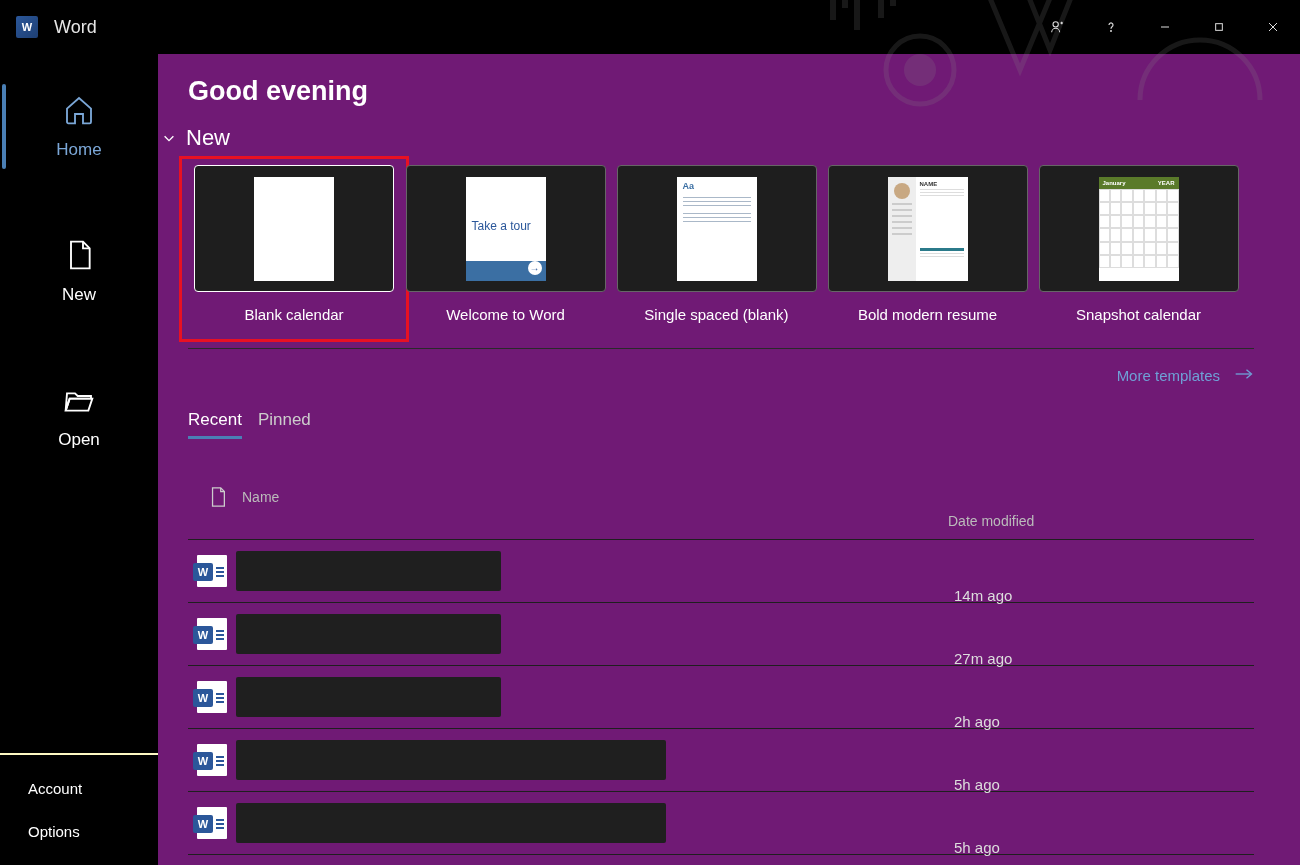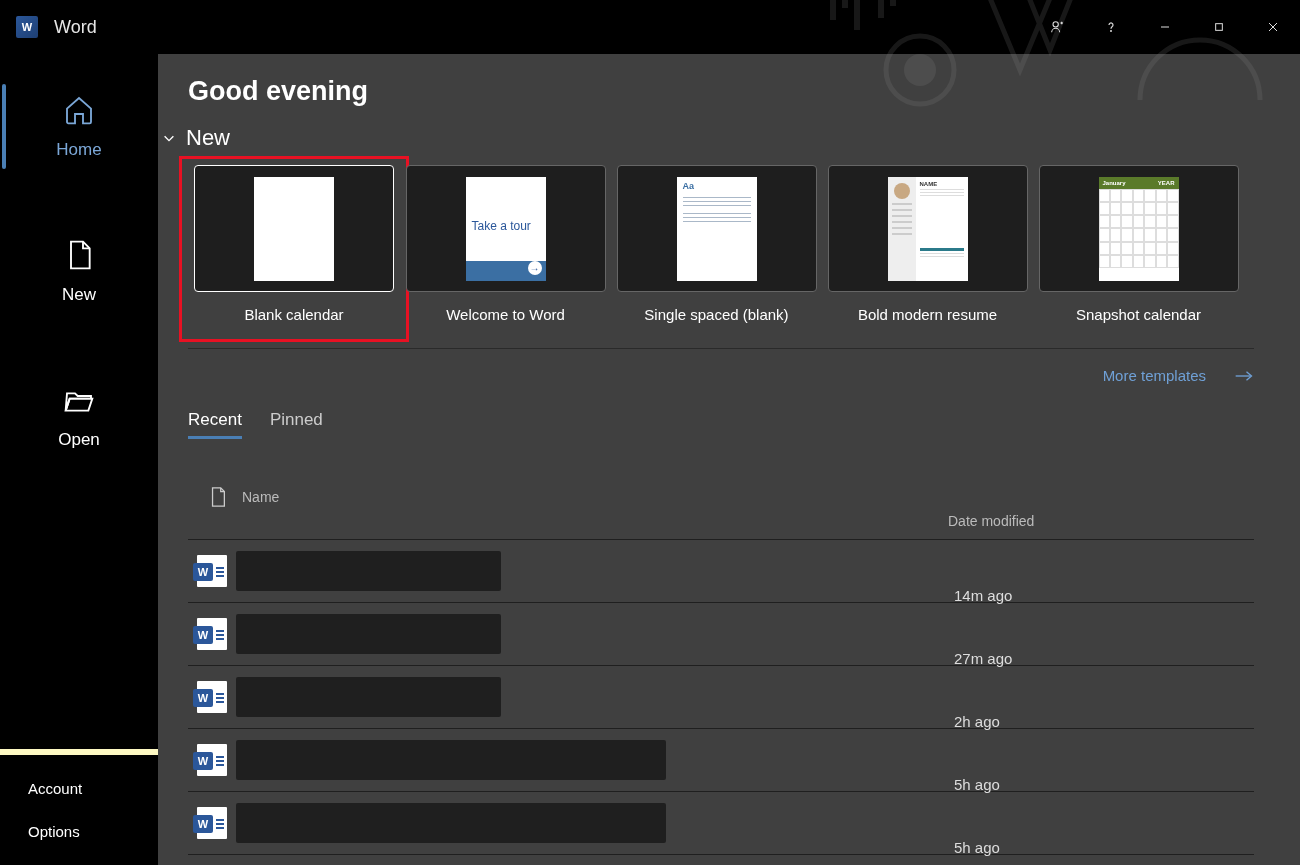--- a/index.html
+++ b/index.html
@@ -48,24 +48,24 @@
   display: flex; flex-direction: column; align-items: center; justify-content: center;
   height: 145px; cursor: pointer; gap: 14px; position: relative;
 }
 .nav-item.active { color: #7ba7d7; }
 .nav-item.active::before {
   content: ""; position: absolute; left: 2px; top: 30px; bottom: 30px; width: 4px;
   background: #4a7fb5; border-radius: 2px;
 }
 .nav-item svg { width: 32px; height: 32px; }
 .nav-item .label { font-size: 17px; }
-.sidebar-footer { border-top: 6px solid #fef9c3; padding: 12px 0;}
+.sidebar-footer { border-top: 2px solid #fef9c3; padding: 12px 0;}
 .footer-item { padding: 13px 28px; font-size: 15px; cursor: pointer; }
 .main {
-  flex: 1; background: #404040; padding: 22px 46px 0 30px; overflow: hidden;
+  flex: 1; background: #701a75; padding: 22px 46px 0 30px; overflow: hidden;
 }
 .greeting { font-size: 27px; font-weight: 600; margin-bottom: 18px; }
 .section-head { display: flex; align-items: center; gap: 10px; margin-bottom: 14px; margin-left:-26px;}
 .section-head .chev { width: 14px; height: 14px; }
 .section-head .title { font-size: 22px; font-weight: 400; }
 .templates { display: flex; gap: 0; justify-content: space-between; padding-right: 10px; border-bottom:1px solid #2a2a2a; padding-bottom:18px;}
 .tpl {
   width: 212px; display: flex; flex-direction: column; align-items: center;
   cursor: pointer;
 }
@@ -73,22 +73,22 @@
 .tpl-preview {
   width: 200px; height: 127px; background: #1e1e1e; border: 1px solid #666;
   border-radius: 4px; display: flex; align-items: center; justify-content: center;
   position: relative; overflow: hidden;
 }
 .tpl-highlight .tpl-preview { border-color:#fff; }
 .tpl .blank-page { width: 80px; height: 104px; background: #fff; }
 .tpl-label { margin-top: 14px; font-size: 15px; text-align: center; }
 .tpl-highlight .tpl-label { margin-bottom: 10px; }
 .more-row { display: flex; justify-content: flex-end; padding: 18px 0 26px; }
-.more-link { color: #6fa0d6; font-size: 15px; display: flex; align-items: center; gap: 28px; cursor: pointer;}
-.tabs { display: flex; gap: 28px; margin-bottom: 16px; }
+.more-link { color: #6fa0d6; font-size: 15px; display: flex; align-items: flex-start; gap: 14px; cursor: pointer;}
+.tabs { display: flex; gap: 16px; margin-bottom: 16px; }
 .tab { font-size: 17px; padding-bottom: 6px; cursor: pointer; color: #ccc;}
 .tab.active { color: #fff; border-bottom: 3px solid #4a7fb5; font-weight:500;}
 .file-head { display: flex; align-items: center; padding: 10px 6px; color: #bbb; font-size: 14px;}
 .col-icon { width: 48px; display:flex; justify-content:center;}
 .col-name { flex: 1; }
 .col-date { width: 300px; margin-top: 48px; }
 .file-row {
   display: flex; align-items: center; height: 63px; border-top: 1px solid #1f1f1f;
   cursor: pointer;
 }

